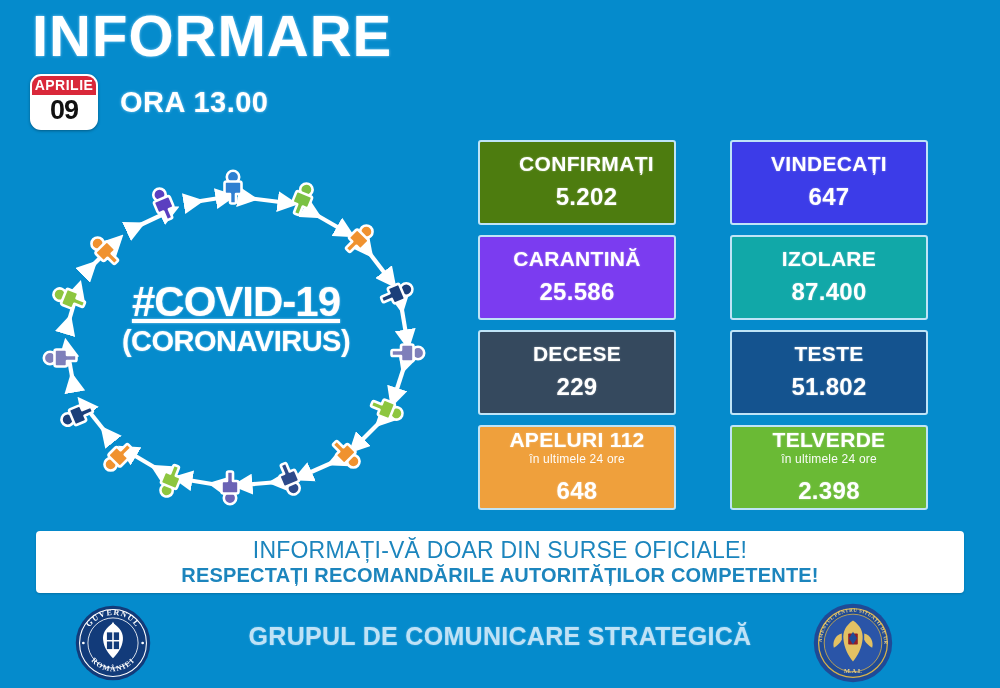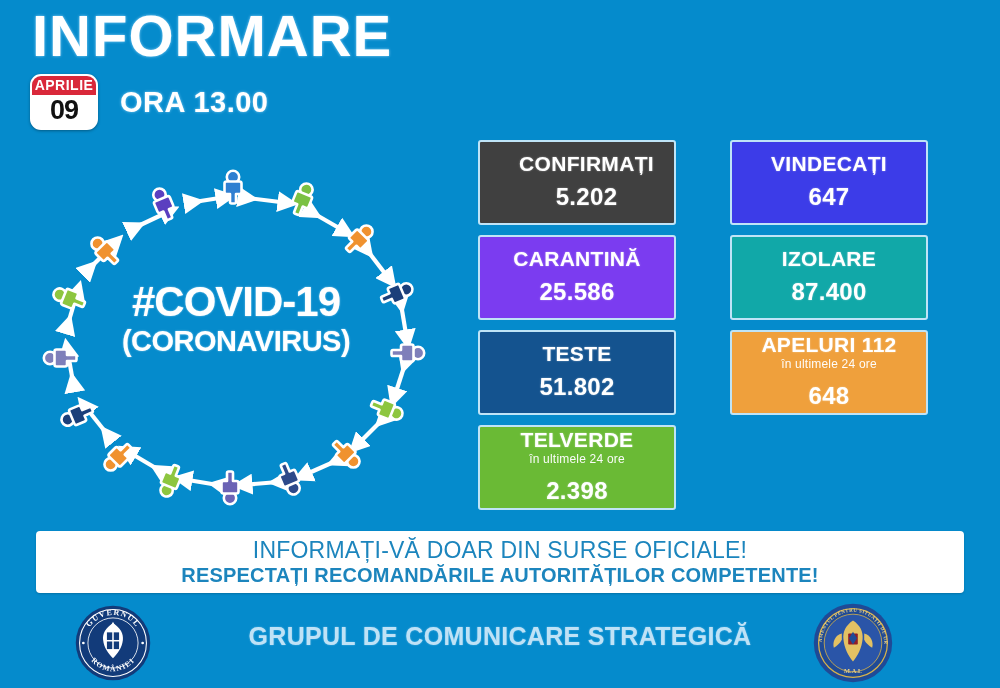--- a/index.html
+++ b/index.html
@@ -94,20 +94,21 @@
     text-align: center;
     color: #ffffff;
     pointer-events: none;
   }
   .covid-label .l1 {
     font-size: 42px;
     font-weight: bold;
     letter-spacing: -1px;
     line-height: 1.05;
     text-shadow: 0 0 2px rgba(200,235,255,.7);
+    text-decoration: underline;
   }
   .covid-label .l2 {
     font-size: 29px;
     font-weight: bold;
     letter-spacing: -.5px;
     line-height: 1.2;
     text-shadow: 0 0 2px rgba(200,235,255,.7);
   }
 
   
@@ -274,40 +275,44 @@
       </g>
     </svg>
     <div class="covid-label">
       <div class="l1">#COVID-19</div>
       <div class="l2">(CORONAVIRUS)</div>
     </div>
   </div>
 
   <div class="stats-grid">
 
-    <div class="stat-card" style="background: #404040; padding-left: 23px;">
+    <div class="stat-card" style="background: #4d7c0f; padding-left: 23px;">
       <div class="stat-label">CONFIRMAȚI</div>
       <div class="stat-value">5.202</div>
     </div>
 
     <div class="stat-card" style="background: rgb(60, 60, 232);">
       <div class="stat-label">VINDECAȚI</div>
       <div class="stat-value">647</div>
     </div>
 
     <div class="stat-card" style="background: rgb(123, 60, 240);">
       <div class="stat-label">CARANTINĂ</div>
       <div class="stat-value">25.586</div>
     </div>
 
     <div class="stat-card" style="background: rgb(17, 168, 168);">
       <div class="stat-label">IZOLARE</div>
       <div class="stat-value">87.400</div>
     </div>
 
+    <div class="stat-card" style="background: rgb(53, 73, 94);">
+      <div class="stat-label">DECESE</div>
+      <div class="stat-value">229</div>
+    </div>
 
     <div class="stat-card" style="background: rgb(20, 83, 143);">
       <div class="stat-label">TESTE</div>
       <div class="stat-value">51.802</div>
     </div>
 
     <div class="stat-card has-sub" style="background: rgb(239, 160, 60);">
       <div class="stat-label">APELURI 112</div>
       <div class="stat-sub">în ultimele 24 ore</div>
       <div class="stat-value">648</div>

